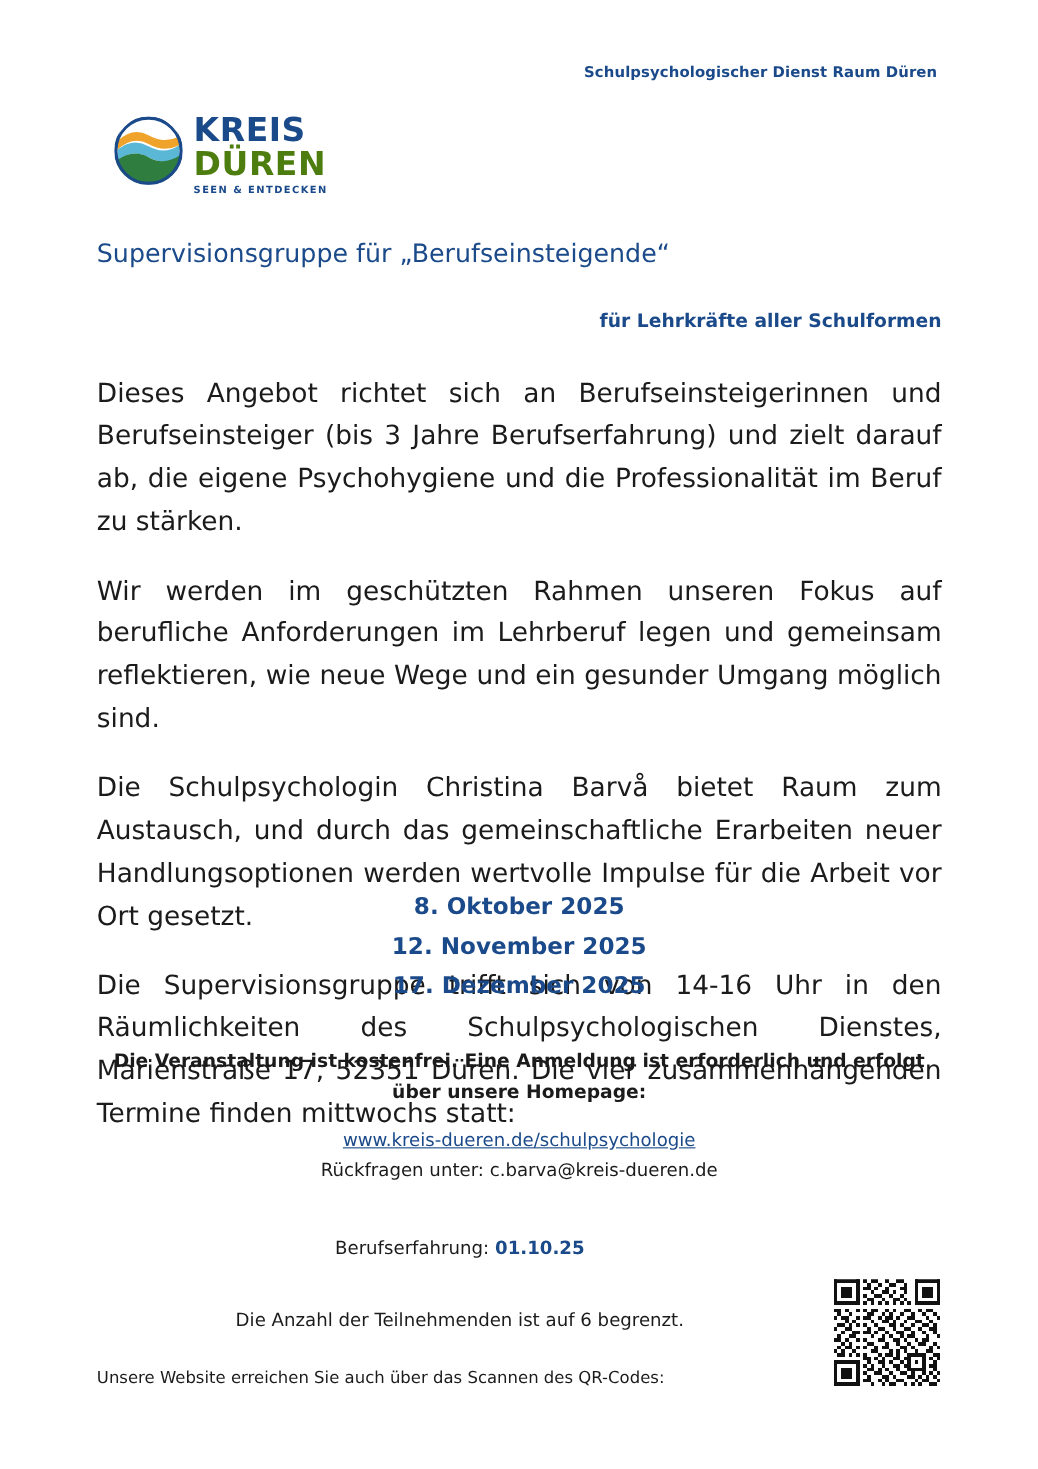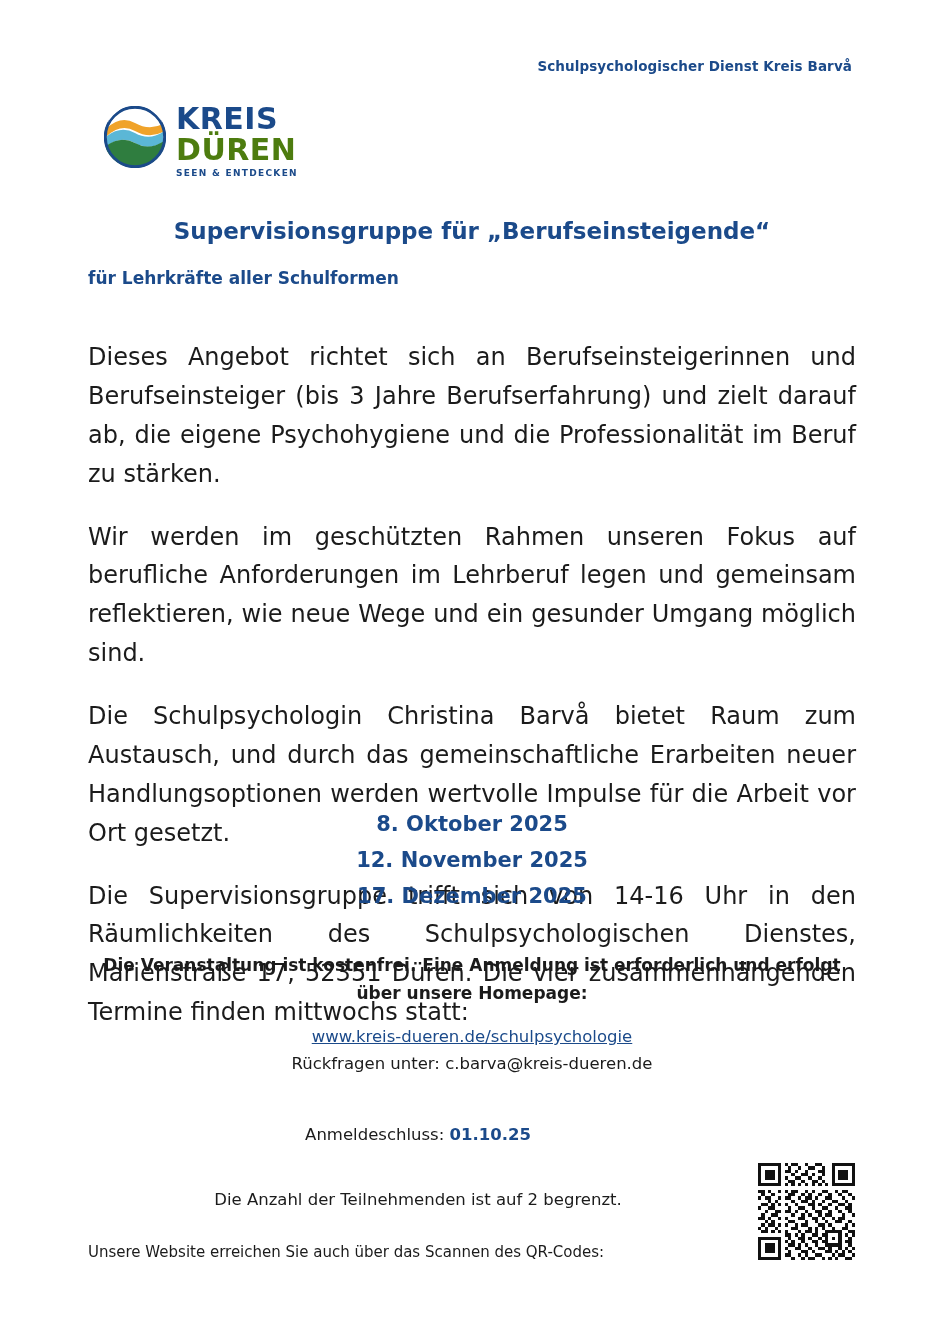--- a/index.html
+++ b/index.html
@@ -71,31 +71,30 @@
     color: #1b4a8a;
     letter-spacing: 1.3px;
     margin-top: 3px;
   }
   
   .title {
     position: absolute;
     top: 218px;
     left: 88px;
     width: 768px;
-    text-align: center;
     font-size: 23px;
-    font-weight: bold;
+    font-weight: normal;
     color: #1b4a8a;
   }
   .subtitle {
     position: absolute;
-    top: 268px;
+    top: 282px;
     left: 88px;
     width: 768px;
-    text-align: left;
+    text-align: right;
     font-size: 17px;
     font-weight: bold;
     color: #1b4a8a;
   }
   
   .body-block {
     position: absolute;
     top: 338px;
     left: 88px;
     width: 768px;
@@ -198,21 +197,21 @@
     background: #ffffff;
   }
 </style>
 </head>
 <body>
 
 <div class="page">
 
   <div class="edge-bar"></div>
 
-  <div class="dept-line">Schulpsychologischer Dienst Kreis Barvå</div>
+  <div class="dept-line">Schulpsychologischer Dienst Raum Düren</div>
 
   <div class="logo-wrap">
     <div class="logo-mark">
       <svg width="62" height="62" viewBox="0 0 62 62" aria-hidden="true">
         <circle cx="31" cy="31" r="30" fill="#ffffff" stroke="#1b4a8a" stroke-width="2.4"></circle>
         <path d="M4 26 A27 27 0 0 1 58 26 L58 20 A27 27 0 0 0 4 20 Z" fill="#ffffff"></path>
         <path d="M3 22 Q17 9 31 17 Q45 25 59 18 L59 26 Q45 33 31 25 Q17 17 3 30 Z" fill="#f0a32a"></path>
         <path d="M3 30 Q17 19 31 27 Q45 35 59 26 L59 36 Q45 45 31 37 Q17 29 3 40 Z" fill="#5bb7d6"></path>
         <path d="M2 40 Q17 29 31 37 Q45 45 60 35 L60 40 A29 29 0 0 1 31 61 A29 29 0 0 1 2 42 Z" fill="#2f7d3f"></path>
         <circle cx="31" cy="31" r="29.5" fill="none" stroke="#1b4a8a" stroke-width="2.6"></circle>
@@ -241,25 +240,25 @@
     <div class="date-line">17. Dezember 2025</div>
   </div>
 
   <div class="reg-block">
     <div class="reg-text">Die Veranstaltung ist kostenfrei. Eine Anmeldung ist erforderlich und erfolgt über unsere Homepage:</div>
     <a class="reg-link" href="#">www.kreis-dueren.de/schulpsychologie</a>
     <div class="reg-contact">Rückfragen unter: c.barva@kreis-dueren.de</div>
   </div>
 
   <div class="deadline">
-    <span>Anmeldeschluss:</span>
+    <span>Berufserfahrung:</span>
     <b>01.10.25</b>
   </div>
 
-  <div class="limit">Die Anzahl der Teilnehmenden ist auf 2 begrenzt.</div>
+  <div class="limit">Die Anzahl der Teilnehmenden ist auf 6 begrenzt.</div>
 
   <div class="qr-note">Unsere Website erreichen Sie auch über das Scannen des QR-Codes:</div>
 
   <div class="qr-code">
     <svg width="97" height="97" viewBox="0 0 29 29" shape-rendering="crispEdges" aria-hidden="true">
       <rect width="29" height="29" fill="#ffffff"></rect>
       <g fill="#111111">
 
         <rect x="0" y="0" width="7" height="1"></rect>
           <rect x="0" y="6" width="7" height="1"></rect>

